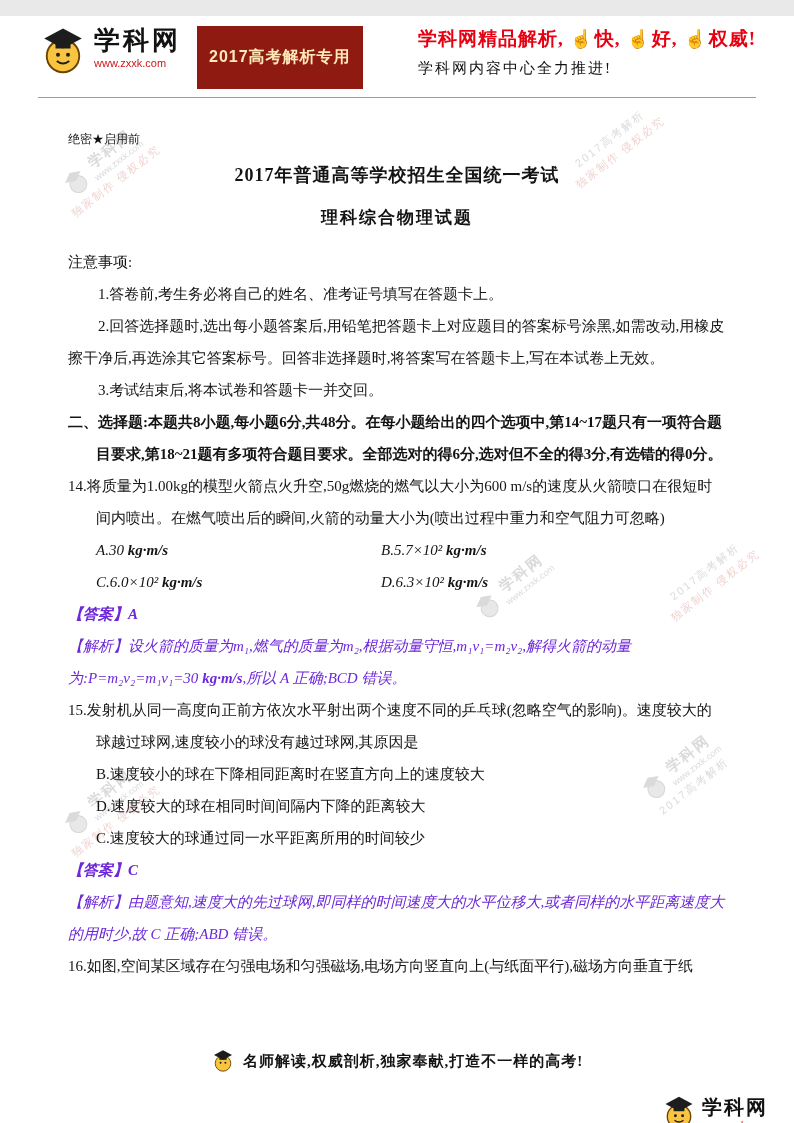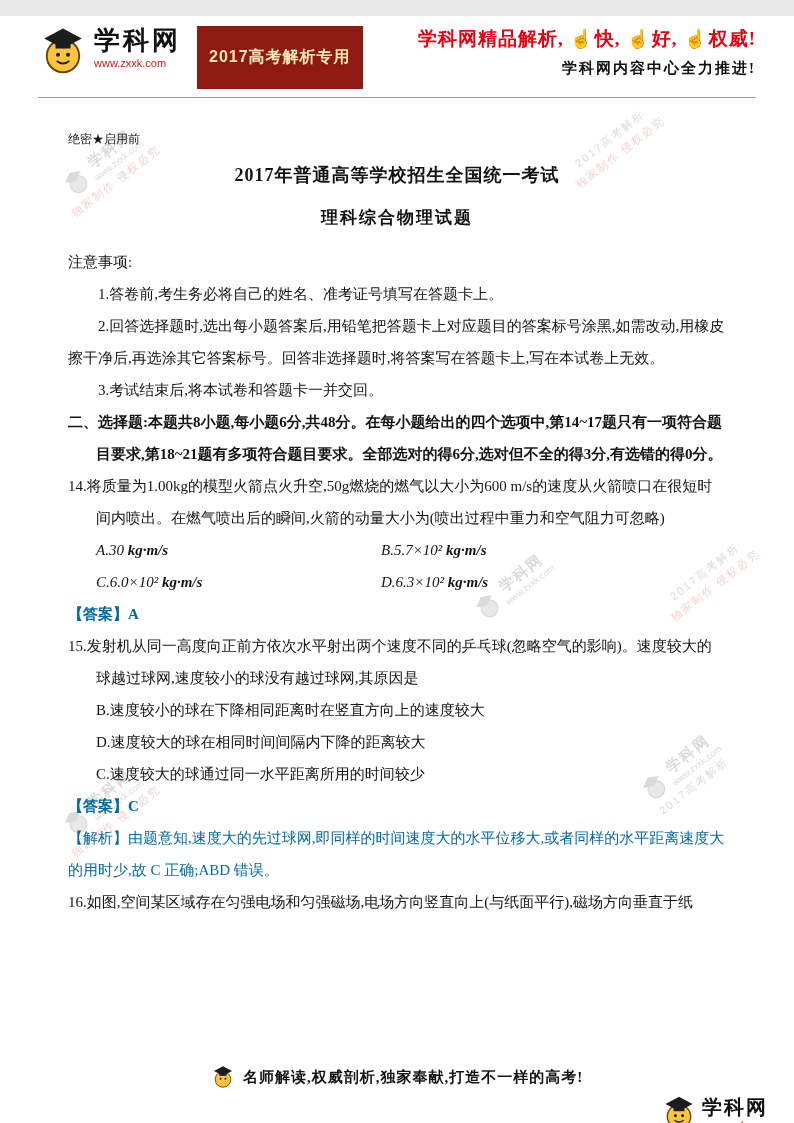--- a/index.html
+++ b/index.html
@@ -21,43 +21,43 @@
     font-family:"Liberation Sans","DejaVu Sans",sans-serif;
     font-size:26px; font-weight:bold; letter-spacing:3px; color:#121212;
   }
   .brand-url { font-size:11px; color:#cf1717; font-family:"Liberation Sans","DejaVu Sans",sans-serif; margin-top:2px; }
   .banner {
     align-self:flex-end; margin-left:10px; margin-bottom:2px;
     background:#8e1a12; color:#ffe9b8; font-weight:bold;
     font-size:16px; padding:21px 12px; letter-spacing:1px;
     font-family:"Liberation Sans","DejaVu Sans",sans-serif;
   }
-  .slogan-col { text-align:right; line-height:1.35; }
+  .slogan-col { text-align:left; line-height:1.35; }
   .slogan-main { color:#e60012; font-weight:bold; font-size:19px; letter-spacing:1px; }
   .slogan-main .thumb { color:#e60012; font-size:18px; padding:0 1px; }
-  .slogan-sub { color:#111; font-weight:bold; font-size:15px; margin-top:6px; letter-spacing:2px; }
+  .slogan-sub { color:#111; font-weight:normal; font-size:15px; margin-top:6px; letter-spacing:2px; }
   
   .doc { position:relative; z-index:2; margin:0 68px; line-height:32px; }
   .classification { margin-top:30px; font-weight:normal; font-size:12px; line-height:22px; }
   .title { text-align:center; font-size:18px; font-weight:bold; margin-top:10px; line-height:30px; letter-spacing:1px; }
   .subtitle { text-align:center; font-size:17px; font-weight:bold; margin-top:14px; line-height:28px; letter-spacing:2px; }
   .notice-heading { margin-top:14px; }
   .indent2 { text-indent:2em; }
   .hanging { padding-left:28px; text-indent:-28px; }
   .bold { font-weight:bold; }
-  .red { color:#0369a1; }
+  .red { color:#6d28d9;font-style:italic; }
   .options-grid {
     margin-left:28px; display:grid; grid-template-columns:285px 1fr; column-gap:0;font-style:italic;
   }
   .opt { line-height:32px; }
   .opt-line { margin-left:28px; }
   .unit { font-weight:bold; }
   
   .footer-slogan {
-    position:absolute; z-index:2; left:0; right:0; bottom:50px;
+    position:absolute; z-index:2; left:0; right:0; bottom:66px;
     display:flex; justify-content:center; align-items:center; gap:8px;
     font-weight:bold; font-size:15px; letter-spacing:1px;
   }
   .bottom-logo {
     position:absolute; z-index:2; right:26px; bottom:8px;
     display:flex; align-items:center; gap:5px;
   }
   .bottom-logo .brand-name { font-size:20px; letter-spacing:2px; }
   .bottom-logo .brand-url { font-size:10px; }
   
@@ -183,20 +183,21 @@
 
     <div>
       <p class="hanging">14.将质量为1.00kg的模型火箭点火升空,50g燃烧的燃气以大小为600 m/s的速度从火箭喷口在很短时间内喷出。在燃气喷出后的瞬间,火箭的动量大小为(喷出过程中重力和空气阻力可忽略)</p>
       <div class="options-grid">
         <span class="opt"><span>A.</span><span>30 </span><span class="unit">kg·m/s</span></span>
         <span class="opt"><span>B.</span><span>5.7×10² </span><span class="unit">kg·m/s</span></span>
         <span class="opt"><span>C.</span><span>6.0×10² </span><span class="unit">kg·m/s</span></span>
         <span class="opt"><span>D.</span><span>6.3×10² </span><span class="unit">kg·m/s</span></span>
       </div>
       <p class="red bold">【答案】A</p>
+      <p class="red"><span>【解析】设火箭的质量为m₁,燃气的质量为m₂,根据动量守恒,m₁v₁=m₂v₂,解得火箭的动量为:P=m₂v₂=m₁v₁=30 </span><span class="unit">kg·m/s</span><span>,所以 A 正确;BCD 错误。</span></p>
     </div>
 
     <div>
       <p class="hanging">15.发射机从同一高度向正前方依次水平射出两个速度不同的乒乓球(忽略空气的影响)。速度较大的球越过球网,速度较小的球没有越过球网,其原因是</p>
       <p class="opt-line">B.速度较小的球在下降相同距离时在竖直方向上的速度较大</p>
       <p class="opt-line">D.速度较大的球在相同时间间隔内下降的距离较大</p>
       <p class="opt-line">C.速度较大的球通过同一水平距离所用的时间较少</p>
       <p class="red bold">【答案】C</p>
       <p class="red">【解析】由题意知,速度大的先过球网,即同样的时间速度大的水平位移大,或者同样的水平距离速度大的用时少,故 C 正确;ABD 错误。</p>
     </div>

